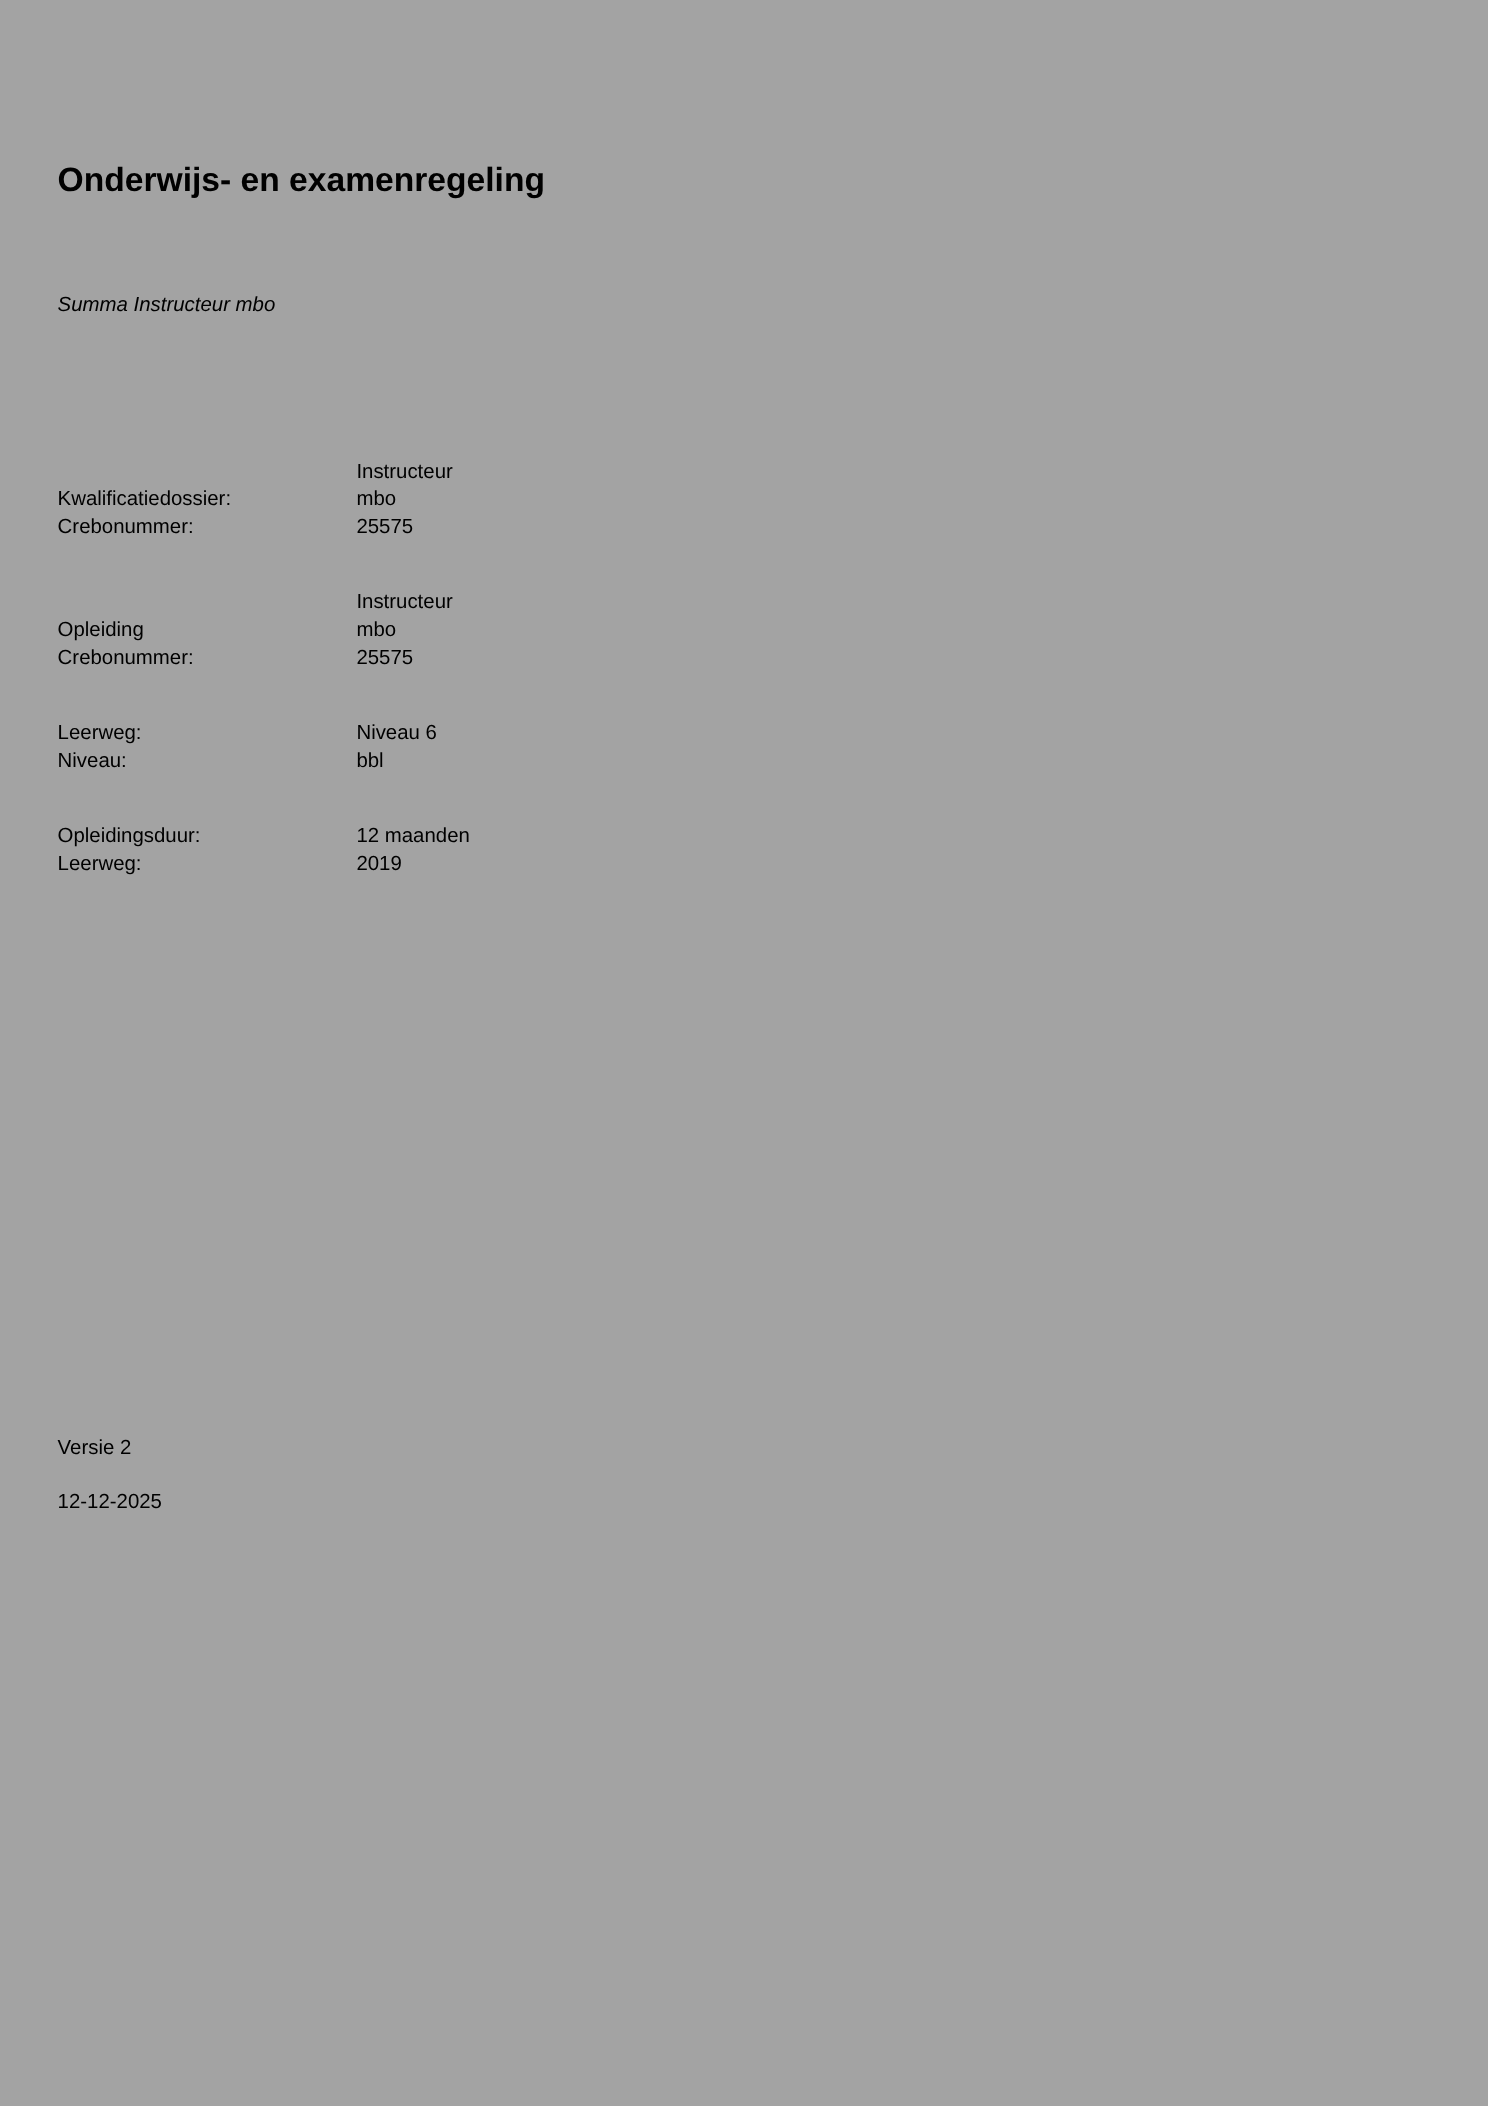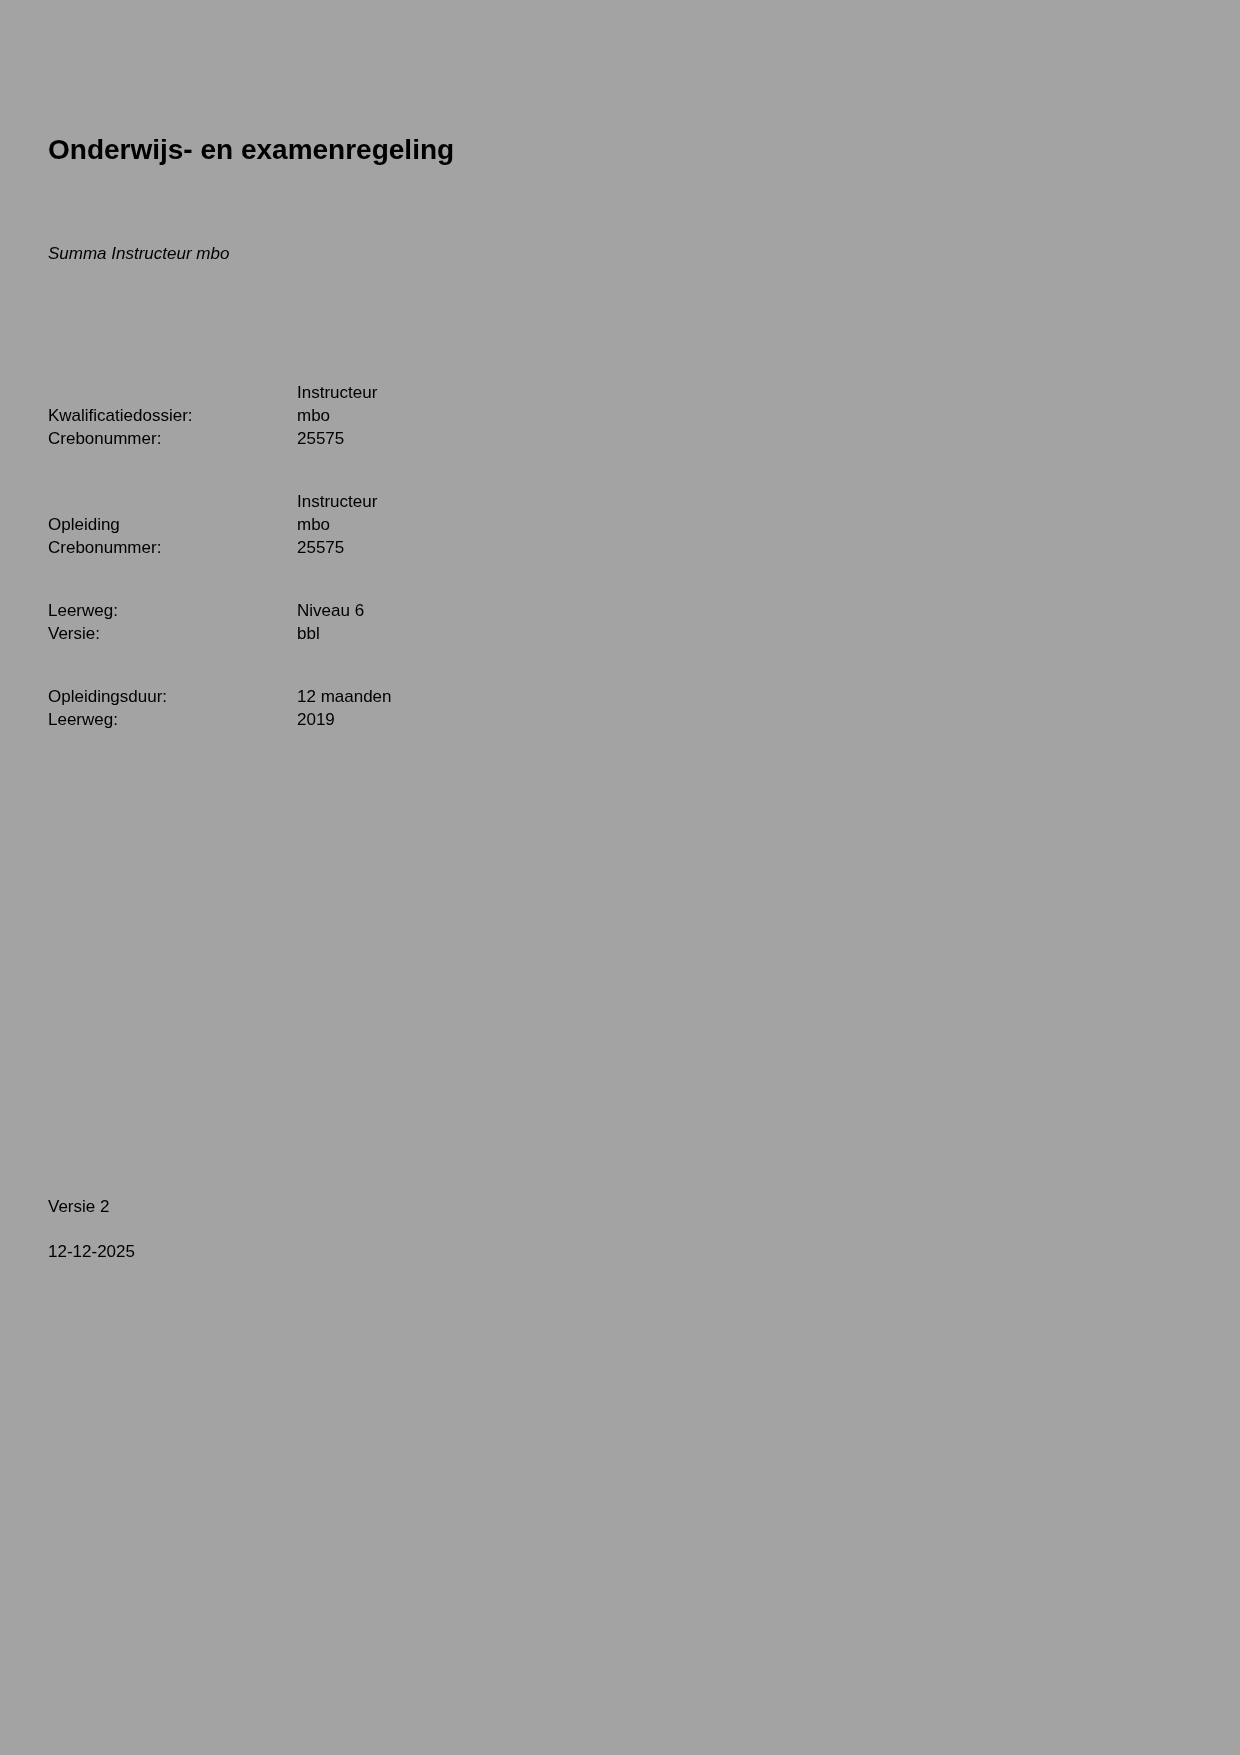--- a/index.html
+++ b/index.html
@@ -95,21 +95,21 @@
         <div class="detail-value">25575</div>
       </div>
     </div>
 
     <div class="detail-group">
       <div class="detail-row">
         <div class="detail-label">Leerweg:</div>
         <div class="detail-value">Niveau 6</div>
       </div>
       <div class="detail-row">
-        <div class="detail-label">Versie:</div>
+        <div class="detail-label">Niveau:</div>
         <div class="detail-value">bbl</div>
       </div>
     </div>
 
     <div class="detail-group">
       <div class="detail-row">
         <div class="detail-label">Opleidingsduur:</div>
         <div class="detail-value">12 maanden</div>
       </div>
       <div class="detail-row">

